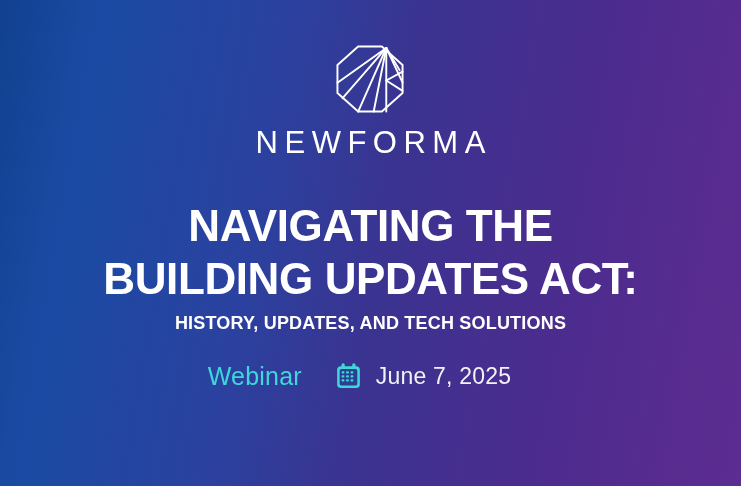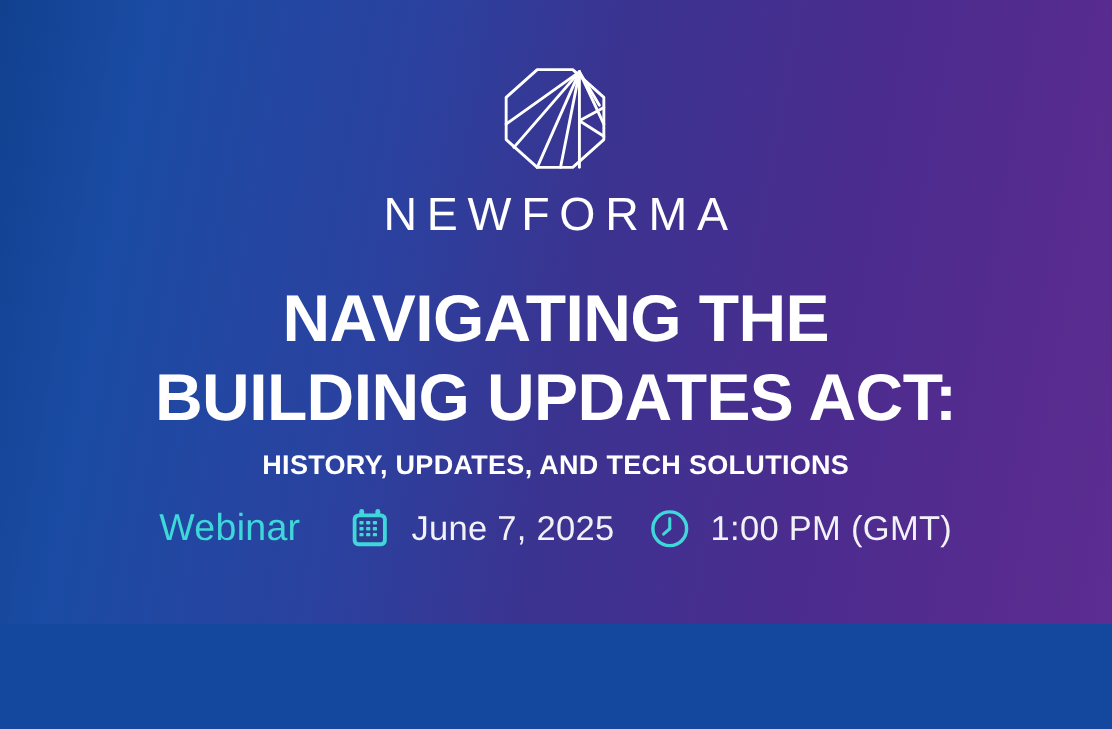--- a/index.html
+++ b/index.html
@@ -10,21 +10,21 @@
     width: 741px;
     height: 486px;
     overflow: hidden;
     font-family: "Liberation Sans", sans-serif;
     background: #14479E;
   }
 
   .banner {
     position: relative;
     width: 741px;
-    height: 416px;
+    height: 486px;
     background: linear-gradient(100deg,
         #11408F 0%,
         #1A4BA3 12%,
         #2A42A0 34%,
         #3B3390 52%,
         #4B2C8E 74%,
         #572B8F 90%,
         #5C2D92 100%);
     display: flex;
     flex-direction: column;
@@ -51,21 +51,21 @@
     font-size: 31px;
     line-height: 1;
     letter-spacing: 6.5px;
     text-indent: 6.5px;
     font-weight: 300;
     white-space: nowrap;
   }
 
   
   .headline {
-    margin-top: 28px;
+    margin-top: 41px;
     text-align: center;
     color: #FFFFFF;
     font-weight: 700;
     font-size: 44px;
     line-height: 53px;
     letter-spacing: -0.4px;
     white-space: nowrap;
   }
   .headline-line {
     display: block;
@@ -76,21 +76,21 @@
     color: #FFFFFF;
     font-weight: 700;
     font-size: 18px;
     line-height: 1;
     letter-spacing: 0.2px;
     white-space: nowrap;
   }
 
   
   .detail-bar {
-    margin-top: 19px;
+    margin-top: 30px;
     display: flex;
     align-items: center;
     justify-content: center;
     white-space: nowrap;
   }
   .detail-webinar {
     color: #3FD7DA;
     font-size: 25px;
     font-weight: 400;
     line-height: 1;
@@ -172,29 +172,16 @@
             <rect x="13.7" y="14.3" width="2.3" height="1.9" rx="0.4"></rect>
           </g>
         </svg>
       </span>
       <span class="gap-sm"></span>
       <span class="detail-text">June 7, 2025</span>
     </span>
 
     <span class="gap-md"></span>
 
-    <span class="detail-group">
-      <span>
-        <svg class="icon-clock" width="29" height="29" viewBox="0 0 24 24" aria-hidden="true">
-          <circle cx="12" cy="12" r="9.3" fill="none" stroke="#3FD7DA" stroke-width="1.9"></circle>
-          <g stroke="#3FD7DA" stroke-width="1.7" stroke-linecap="round">
-            <line x1="12" y1="12" x2="12" y2="6.4"></line>
-            <line x1="12" y1="12" x2="8.6" y2="15.0"></line>
-          </g>
-        </svg>
-      </span>
-      <span class="gap-sm"></span>
-      <span class="detail-text">1:00 PM (GMT)</span>
-    </span>
 
   </div>
 
 </div>
 
 </body></html>

